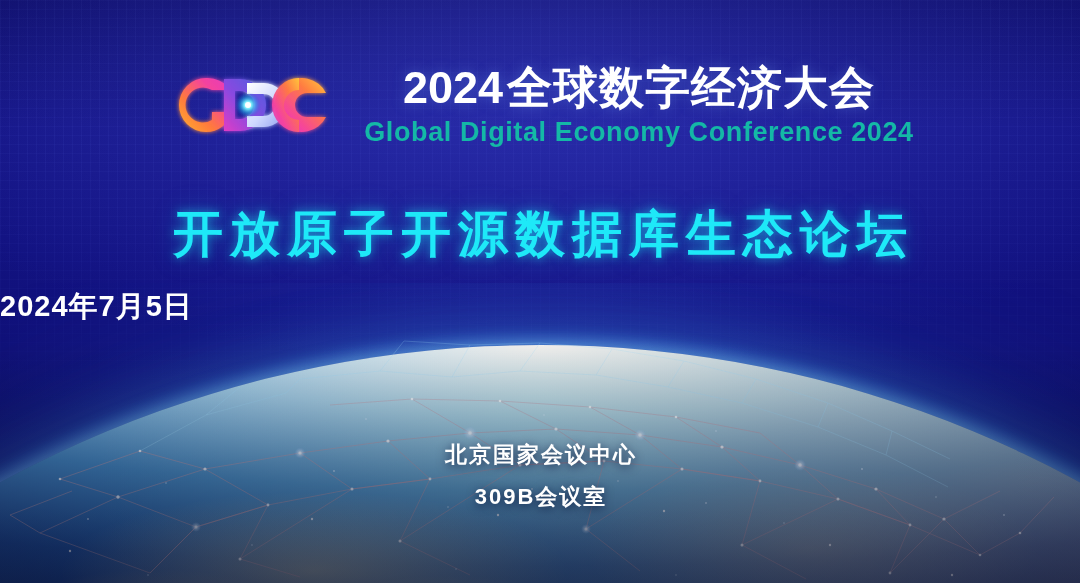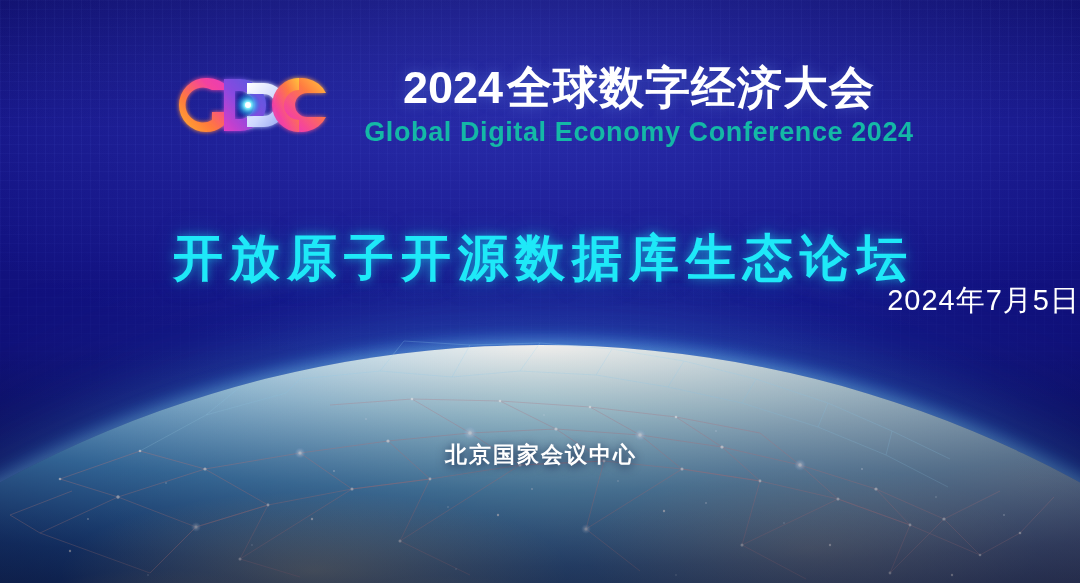--- a/index.html
+++ b/index.html
@@ -155,32 +155,31 @@
     font-size: 50px;
     line-height: 60px;
     font-weight: 700;
     color: #1ee9f8;
     letter-spacing: 7px;
     text-indent: 7px;
     white-space: nowrap;
     text-shadow:
       0 0 10px rgba(30,233,248,.55),
       0 0 26px rgba(20,180,230,.35);
-    margin-top: 24px;
   }
 
   
   .event-date {
     position: absolute;
     left: 0; right: 0;
-    top: 282px;
-    text-align: right;
+    top: 288px;
+    text-align: left;
     font-size: 29px;
     line-height: 36px;
-    font-weight: 400;
+    font-weight: 700;
     color: #ffffff;
     letter-spacing: 1px;
     white-space: nowrap;
   }
 
   
   .venue {
     position: absolute;
     left: 0; right: 0;
     top: 434px;
@@ -410,15 +409,16 @@
     </div>
 
   </div>
 
   <div class="forum-title">开放原子开源数据库生态论坛</div>
 
   <div class="event-date">2024年7月5日</div>
 
   <div class="venue">
     <div class="venue-line">北京国家会议中心</div>
+    <div class="venue-line">309B会议室</div>
   </div>
 
 </div>
 
 </body></html>

